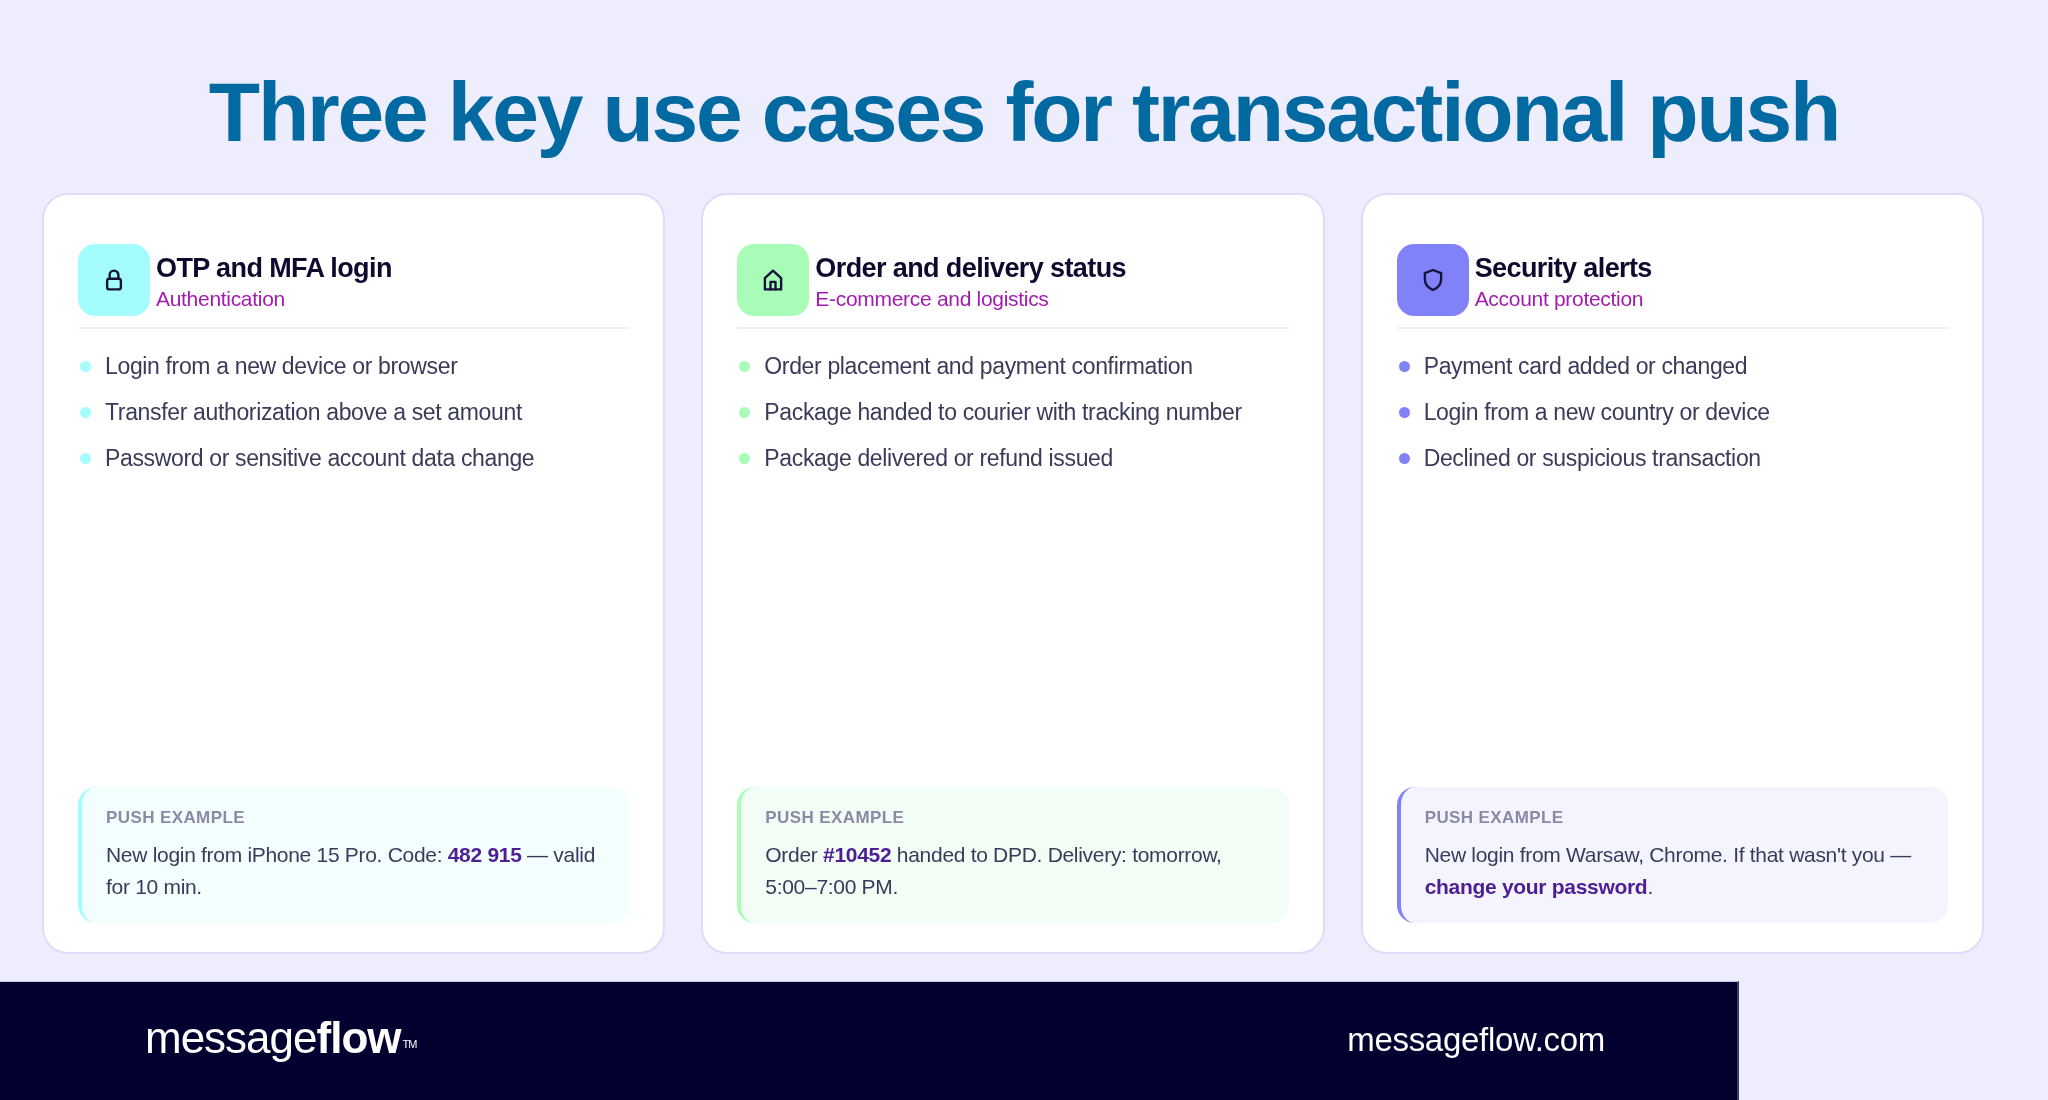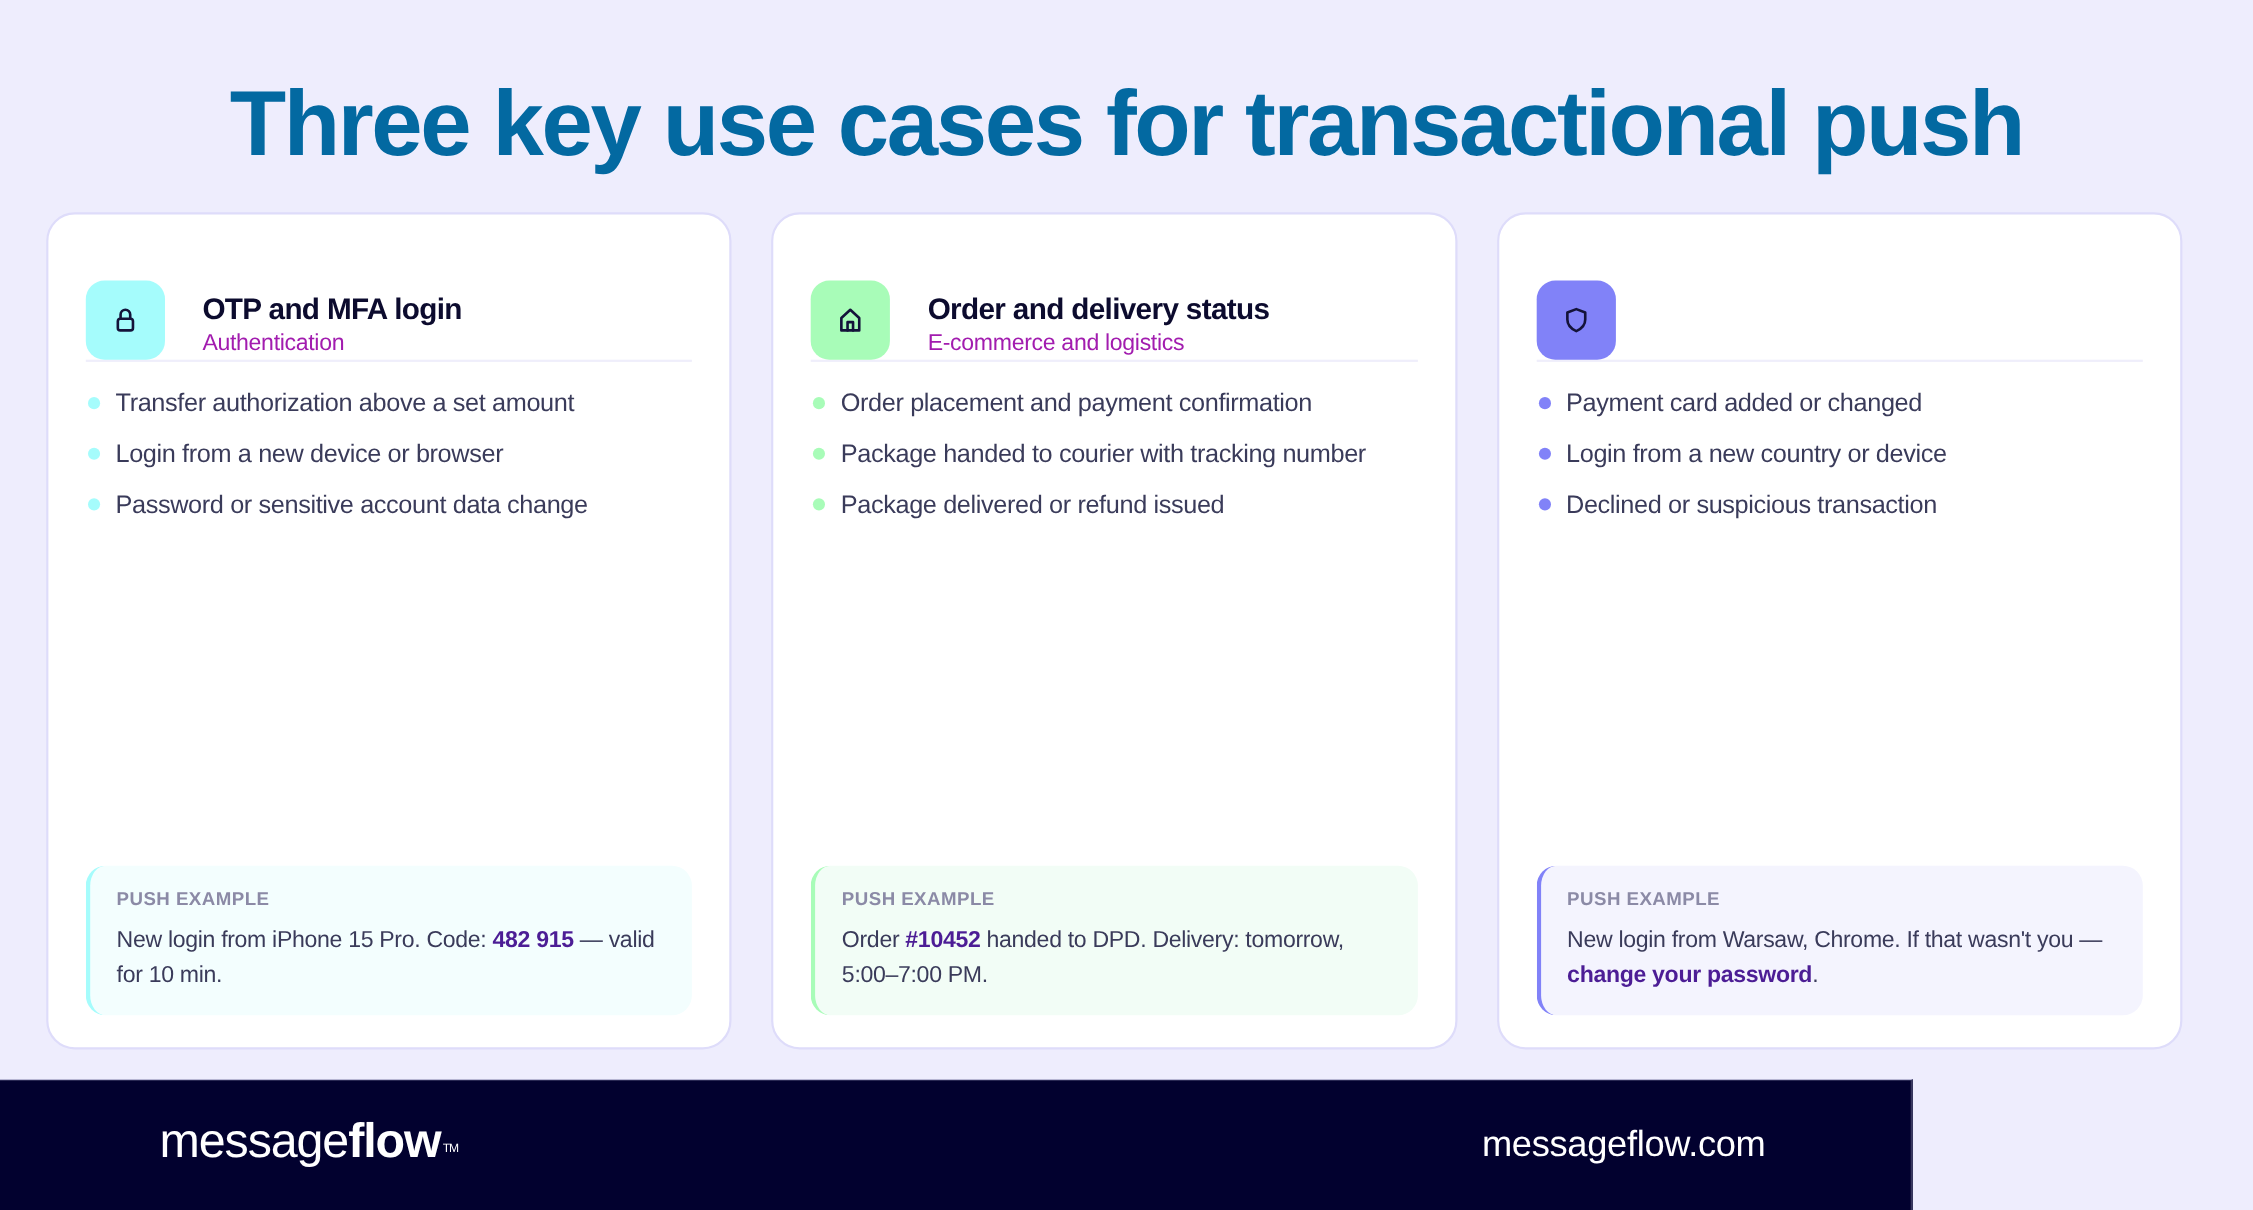--- a/index.html
+++ b/index.html
@@ -32,22 +32,22 @@
     .card {
       flex: 1 1 0;
       background: #FFFFFF;
       border: 2px solid #DEDCFA;
       border-radius: 26px;
       position: relative;
       padding: 38px 34px 0 34px;
     }
     .card-header {
       display: flex;
-      align-items: flex-end;
-      gap: 34px;
+      align-items: center;
+      gap: 6px;
       height: 96px;
       border-bottom: 2px solid #EFEEFB;
     }
     .icon-box {
       width: 72px; height: 72px;
       border-radius: 17px;
       display: flex; align-items: center; justify-content: center;
       flex: none;
     }
     .icon-box svg { width: 30px; height: 30px; }
@@ -151,22 +151,22 @@
           <path d="M8.5 11V8a3.5 3.5 0 0 1 7 0v3"></path>
           <rect x="6.5" y="11" width="11" height="8.5" rx="1.8"></rect>
         </svg>
       </div>
       <div class="head-text">
         <div class="card-title">OTP and MFA login</div>
         <div class="card-subtitle">Authentication</div>
       </div>
     </div>
     <ul class="bullets">
+      <li class="bullet"><span class="dot" style="background:#A5FCFC"></span><span>Login from a new device or browser</span></li>
       <li class="bullet"><span class="dot" style="background:#A5FCFC"></span><span>Transfer authorization above a set amount</span></li>
-      <li class="bullet"><span class="dot" style="background:#A5FCFC"></span><span>Login from a new device or browser</span></li>
       <li class="bullet"><span class="dot" style="background:#A5FCFC"></span><span>Password or sensitive account data change</span></li>
     </ul>
     <div class="push" style="background:#F3FEFE;border-left-color:#A5FCFC">
       <div class="push-label">PUSH EXAMPLE</div>
       <div class="push-text"><span>New login from iPhone 15 Pro. Code: </span><b>482 915</b><span> — valid for 10 min.</span></div>
     </div>
   </div>
 
   <div class="card">
     <div class="card-header">
@@ -192,20 +192,24 @@
     </div>
   </div>
 
   <div class="card">
     <div class="card-header">
       <div class="icon-box" style="background:#8182F8">
         <svg viewBox="0 0 24 24" fill="none" stroke="#14133A" stroke-width="1.9" stroke-linecap="round" stroke-linejoin="round">
           <path d="M12 4 18.5 6.5v5c0 4-2.8 6.8-6.5 8.5-3.7-1.7-6.5-4.5-6.5-8.5v-5z"></path>
         </svg>
       </div>
+      <div class="head-text">
+        <div class="card-title">Security alerts</div>
+        <div class="card-subtitle">Account protection</div>
+      </div>
     </div>
     <ul class="bullets">
       <li class="bullet"><span class="dot" style="background:#8182F8"></span><span>Payment card added or changed</span></li>
       <li class="bullet"><span class="dot" style="background:#8182F8"></span><span>Login from a new country or device</span></li>
       <li class="bullet"><span class="dot" style="background:#8182F8"></span><span>Declined or suspicious transaction</span></li>
     </ul>
     <div class="push" style="background:#F4F4FE;border-left-color:#8182F8">
       <div class="push-label">PUSH EXAMPLE</div>
       <div class="push-text"><span>New login from Warsaw, Chrome. If that wasn't you — </span><b>change your password</b><span>.</span></div>
     </div>

